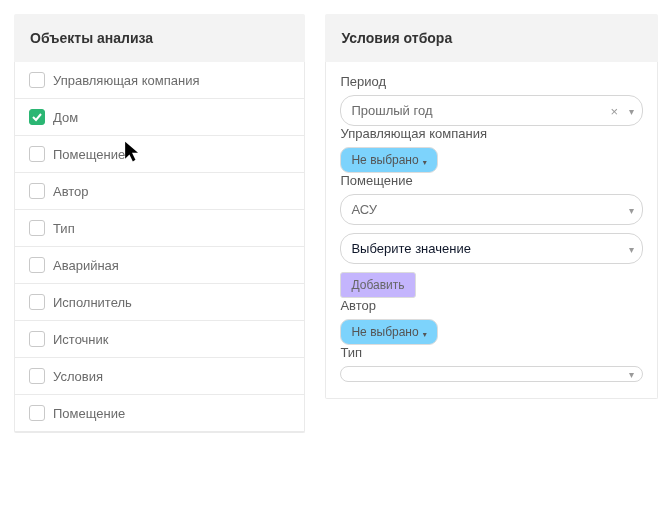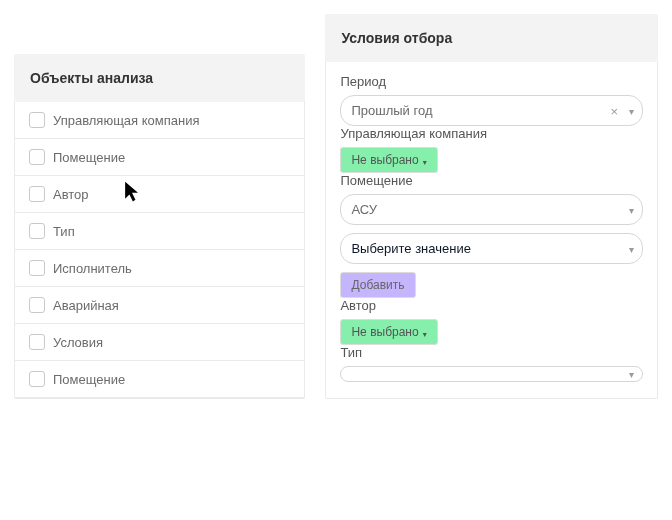--- a/index.html
+++ b/index.html
@@ -112,23 +112,23 @@
     font-size: 13px;
     line-height: 1;
     cursor: pointer;
   }
   .select + .select { margin-top: 8px; }
 
   .tag-btn {
     display: inline-flex;
     align-items: flex-end;
     gap: 4px;
-    background: #86efac;
+    background: #7dd3fc;
     border: 1px solid #dcdcdc;
-    border-radius: 3px;
+    border-radius: 9px;
     padding: 5px 10px;
     font-size: 12px;
     color: #555;
     cursor: pointer;
   }
   .tag-btn .mini-caret { font-size: 8px; color: #555; }
 
   .small-btn {
     display: inline-flex;
     align-items: flex-end;
@@ -158,46 +158,58 @@
 
   <div class="panel panel-left">
     <div class="panel-header">Объекты анализа</div>
     <div class="panel-body" style="position:relative">
 
       <div class="obj-row">
         <span class="checkbox"></span>
         <span class="obj-label">Управляющая компания</span>
       </div>
 
+      <div class="obj-row">
+        <span class="checkbox checked">
+            <svg viewBox="0 0 10 10">
+              <path d="M1 5 L4 8 L9 2" stroke="#fff" stroke-width="2" fill="none"></path>
+            </svg>
+          </span>
+        <span class="obj-label">Дом</span>
+      </div>
 
       <div class="obj-row">
         <span class="checkbox"></span>
         <span class="obj-label">Помещение</span>
       </div>
 
       <div class="obj-row">
         <span class="checkbox"></span>
         <span class="obj-label">Автор</span>
       </div>
 
       <div class="obj-row">
         <span class="checkbox"></span>
         <span class="obj-label">Тип</span>
       </div>
 
       <div class="obj-row">
         <span class="checkbox"></span>
+        <span class="obj-label">Аварийная</span>
+      </div>
+
+      <div class="obj-row">
+        <span class="checkbox"></span>
         <span class="obj-label">Исполнитель</span>
       </div>
 
       <div class="obj-row">
         <span class="checkbox"></span>
-        <span class="obj-label">Аварийная</span>
-      </div>
-
+        <span class="obj-label">Источник</span>
+      </div>
 
       <div class="obj-row">
         <span class="checkbox"></span>
         <span class="obj-label">Условия</span>
       </div>
 
       <div class="obj-row">
         <span class="checkbox"></span>
         <span class="obj-label">Помещение</span>
       </div>

